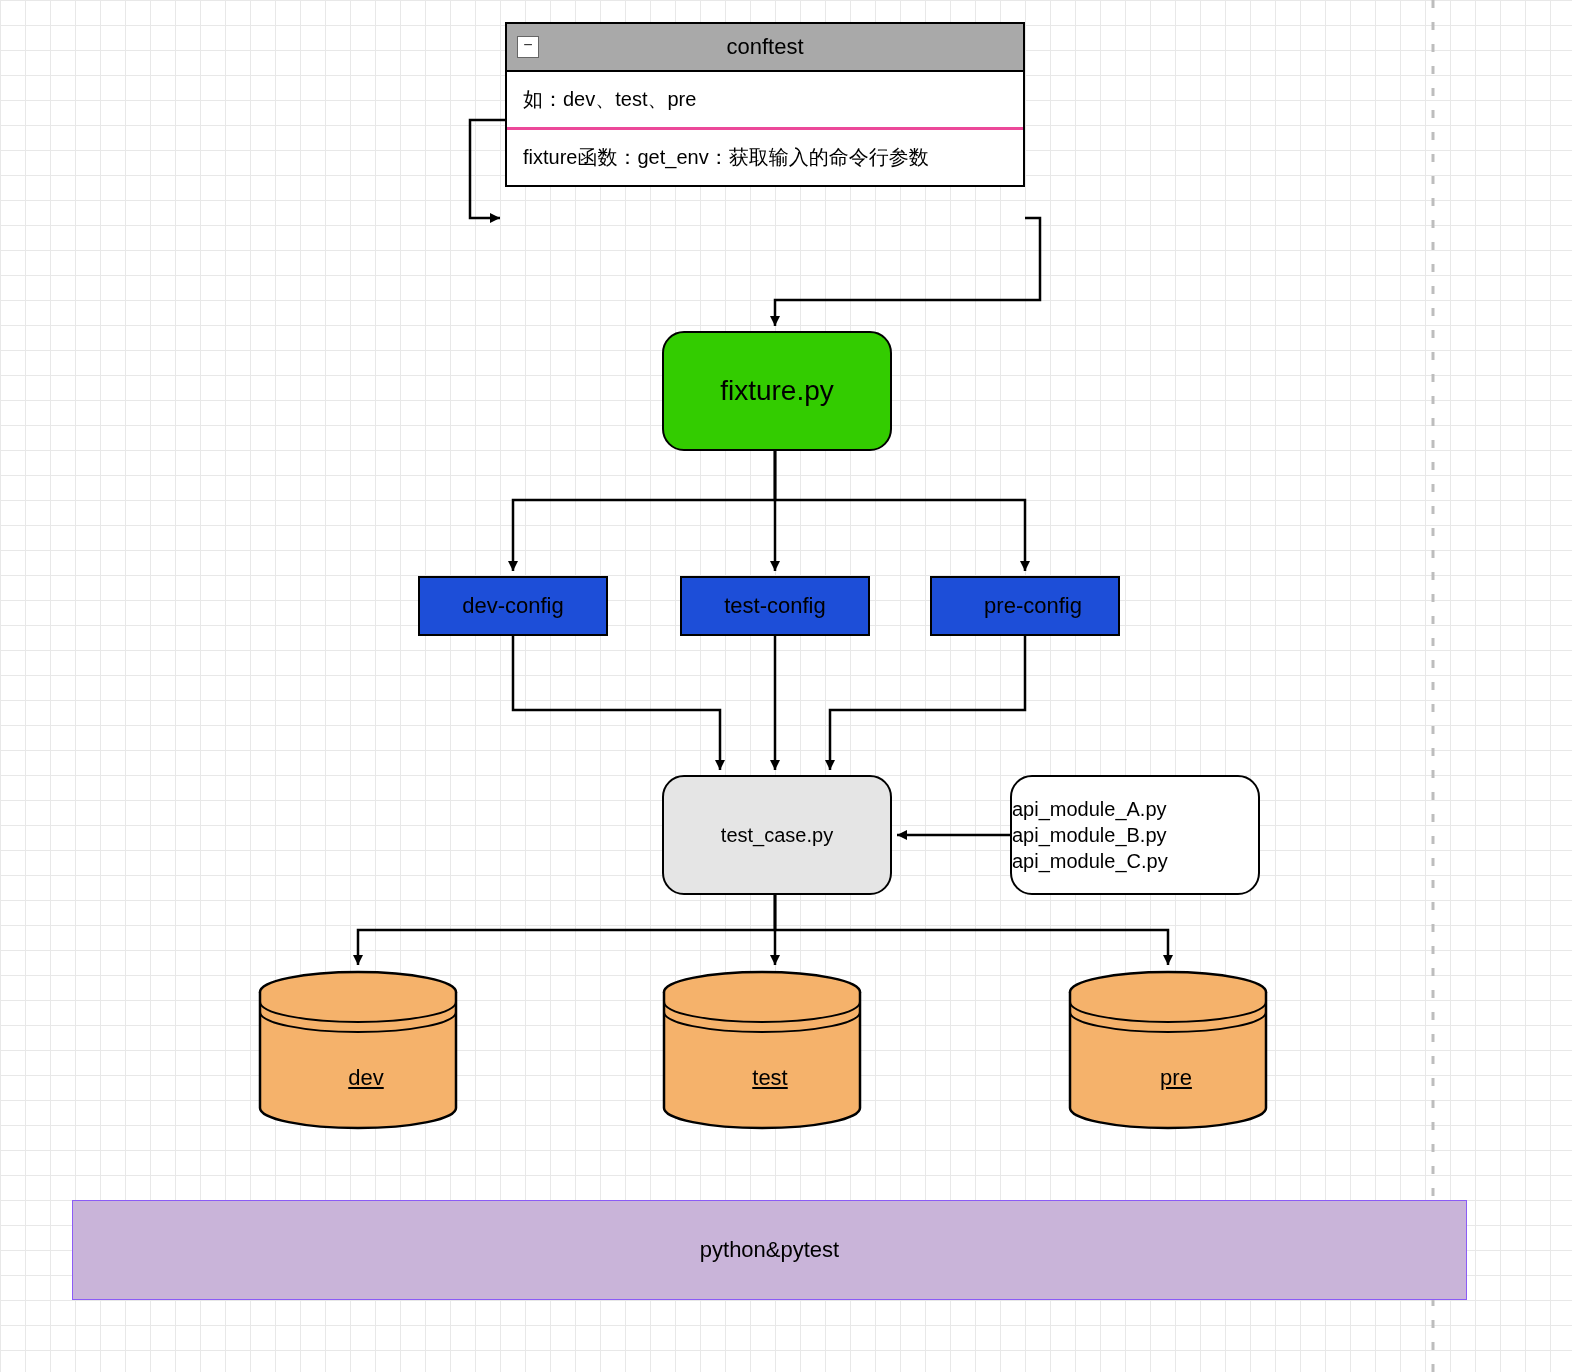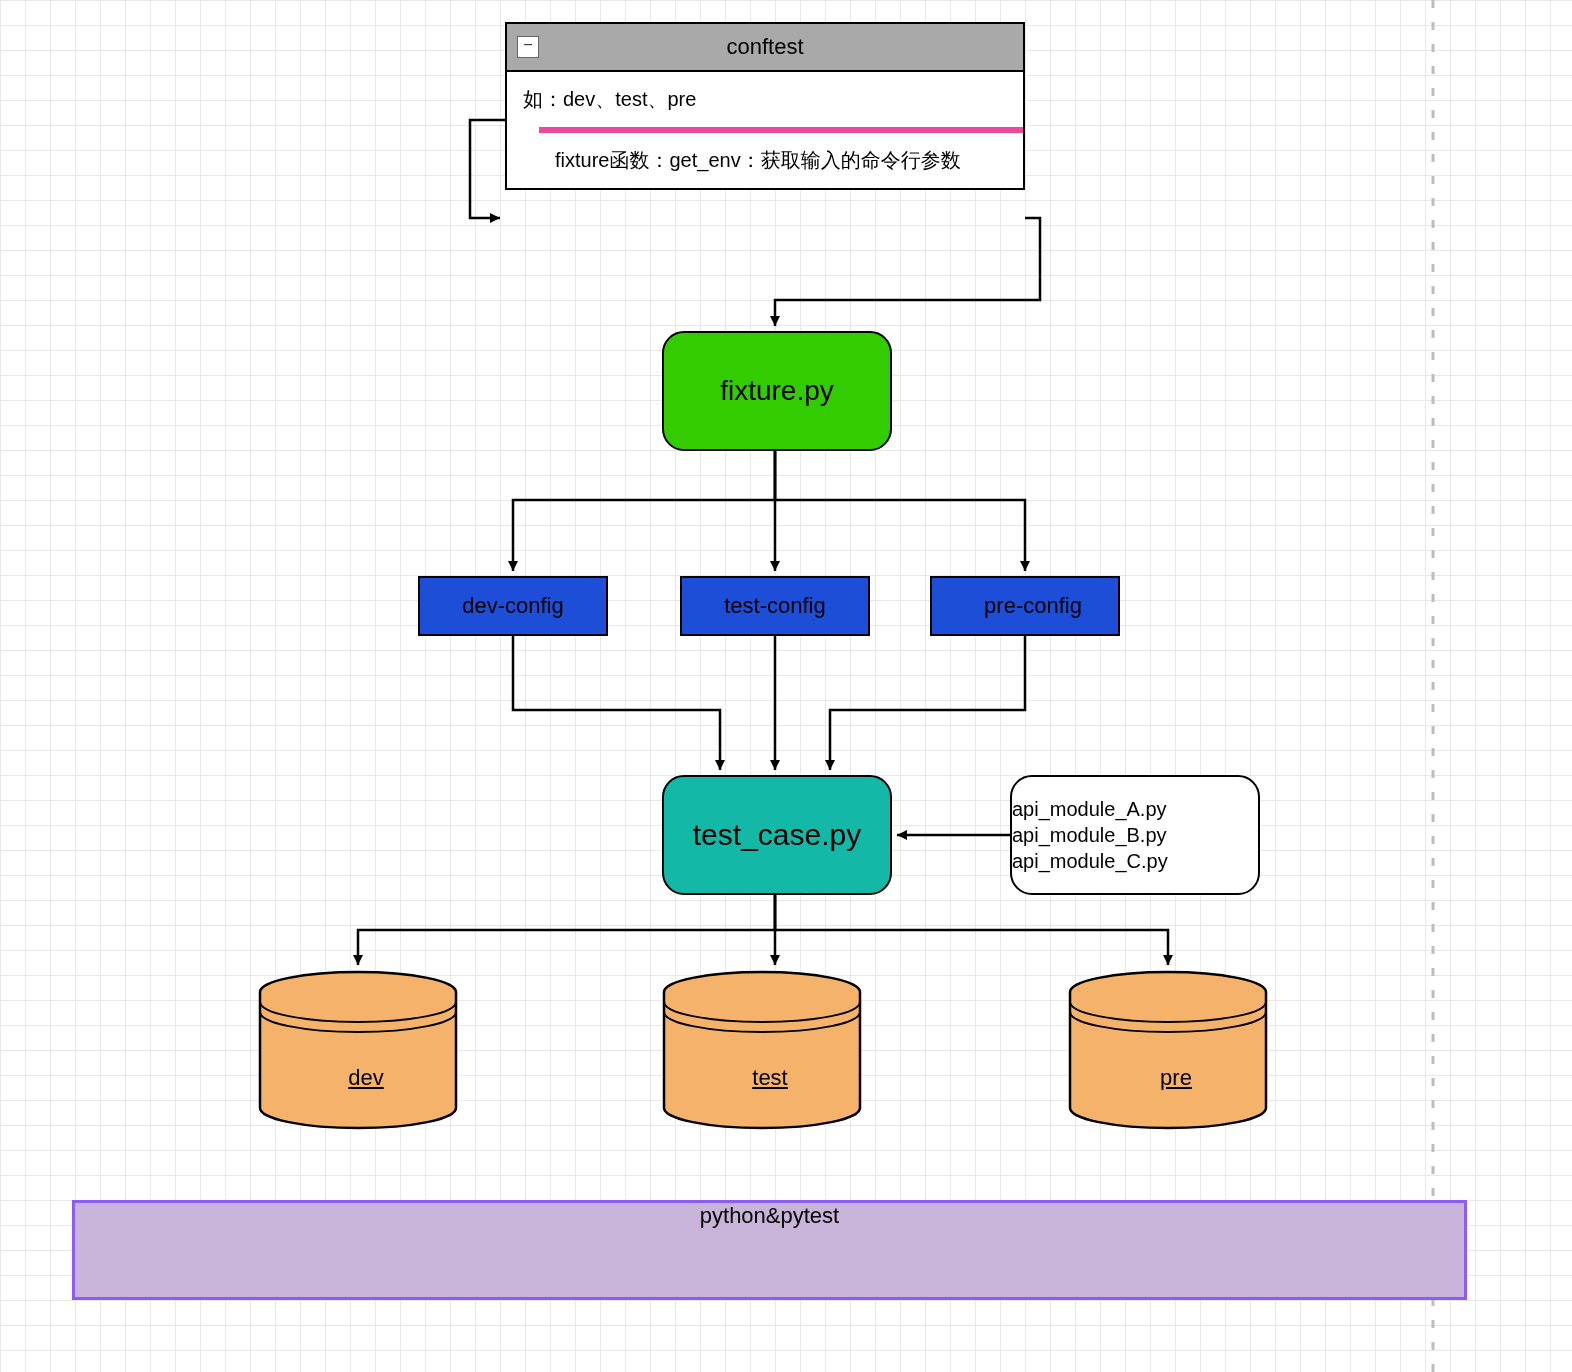--- a/index.html
+++ b/index.html
@@ -32,35 +32,35 @@
     position:relative;
   }
   .collapse-btn{
     position:absolute;left:10px;top:12px;width:20px;height:20px;
     background:#fff;border:1px solid #666;font-size:16px;line-height:16px;
     text-align:center;color:#333;
   }
   .conftest-row{
     padding:14px 16px;font-size:20px;
   }
-  .conftest-sep{border-top:6px solid #ec4899;margin-left:32px;}
+  .conftest-sep{border-top:3px solid #ec4899;}
   
   .fixture{
     background:#33cc00;border-radius:22px;
     left:662px;top:331px;width:230px;height:120px;font-size:28px;
   }
   
   .cfg{background:#1d4ed8;height:60px;font-size:22px;}
   .cfg-dev{left:418px;top:576px;width:190px;}
   .cfg-test{left:680px;top:576px;width:190px;}
   .cfg-pre{left:930px;top:576px;width:190px;padding-left:16px;}
   
   .testcase{
-    background:#14b8a6;border-radius:22px;
-    left:662px;top:775px;width:230px;height:120px;font-size:30px;
+    background:#e5e5e5;border-radius:22px;
+    left:662px;top:775px;width:230px;height:120px;font-size:20px;
   }
   
   .apimods{
     position:absolute;left:1010px;top:775px;width:250px;height:120px;
     border:2px solid #000;border-radius:22px;background:#fff;
     box-sizing:border-box;display:flex;flex-direction:column;
     justify-content:center;font-size:20px;line-height:1.3;
   }
   
   .db{
@@ -69,22 +69,22 @@
   .db svg{position:absolute;top:0;left:0;}
   .db-label{
     position:absolute;left:8px;width:100%;top:95px;text-align:center;font-size:22px;text-decoration:underline;
   }
   .db-dev{left:258px;top:970px;}
   .db-test{left:662px;top:970px;}
   .db-pre{left:1068px;top:970px;}
   
   .footer{
     position:absolute;left:72px;top:1200px;width:1395px;height:100px;
-    background:#c9b4d9;border:3px solid #8b5cf6;box-sizing:border-box;
-    display:flex;align-items:flex-start;justify-content:center;font-size:22px;
+    background:#c9b4d9;border:1px solid #8b5cf6;box-sizing:border-box;
+    display:flex;align-items:center;justify-content:center;font-size:22px;
   }
   
   svg.arrows{position:absolute;top:0;left:0;pointer-events:none;}
 </style>
 </head>
 <body>
 
 <svg class="page-guide" width="1572" height="1372">
   <line x1="1433" y1="0" x2="1433" y2="1372" stroke="#bdbdbd" stroke-width="3" stroke-dasharray="8 14"></line>
 </svg>

